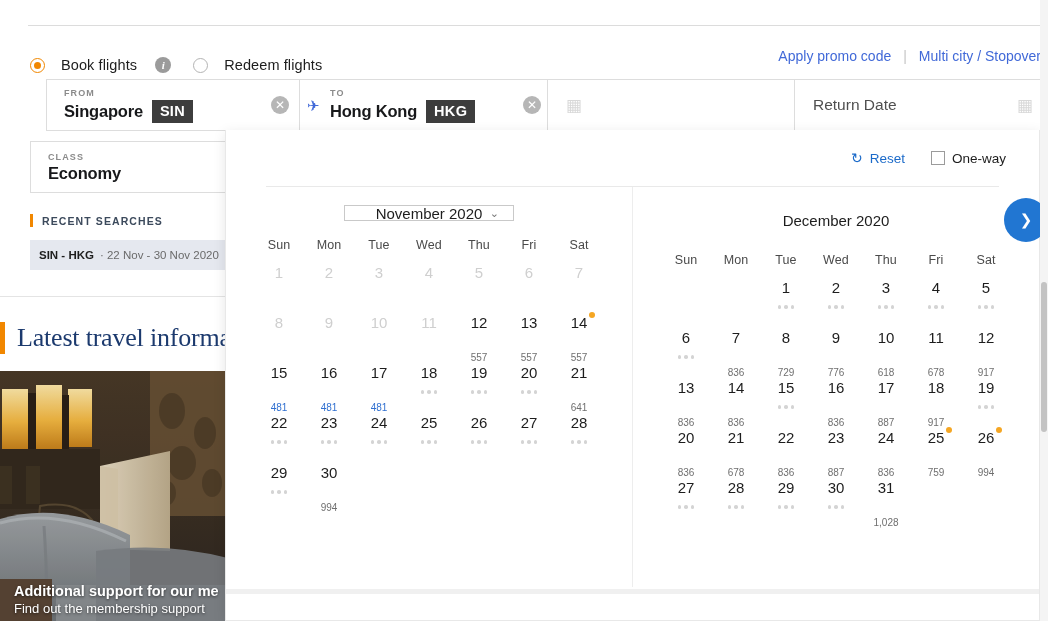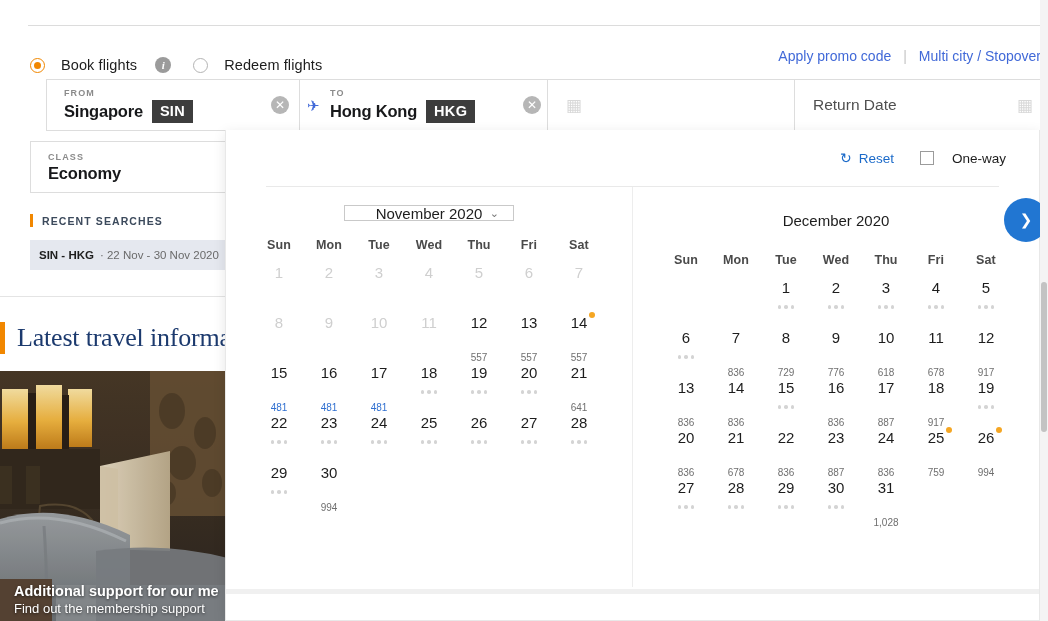--- a/index.html
+++ b/index.html
@@ -155,21 +155,21 @@
   .cal-topbar {
     height: 56px; display: flex; align-items: center; justify-content: flex-end;
     padding-right: 33px; gap: 26px;
   }
   .reset-btn {
     display: flex; align-items: center; gap: 7px; color: #1b6ac9;
     font-size: 13.5px; cursor: pointer;
   }
   .reset-icon { font-size: 14px; line-height: 1; }
   .oneway {
-    display: flex; align-items: center; gap: 18px; font-size: 13.5px;
+    display: flex; align-items: center; gap: 7px; font-size: 13.5px;
     color: #1d1d1d; cursor: pointer;
   }
   .checkbox { width: 14px; height: 14px; border: 1px solid #9b9b9b; background: #fff; }
 
   .cal-sep { height: 1px; background: #e9e9e9; margin: 0 40px; }
 
   .cal-body { display: flex; height: 400px; }
   .month {
     flex: 1; padding: 18px 18px 0;
     display: flex; flex-direction: column; align-items: center;
@@ -181,21 +181,21 @@
     display: flex; align-items: center; justify-content: center; gap: 24px;
     cursor: pointer; position: relative;
   }
   .month-select .mlabel { font-size: 15px; color: #1d1d1d; }
   .chev { font-size: 11px; color: #767676; position: absolute; right: 14px; }
   .month-title-static { font-size: 15px; color: #1d1d1d; height: 31px; line-height: 31px; }
 
   .dow-row, .week-row { display: grid; grid-template-columns: repeat(7, 50px); width: 350px; }
   .dow-row { margin-top: 17px; }
   .dow {
-    text-align: center; font-size: 12.5px; font-weight: bold; color: #4a4a4a;
+    text-align: center; font-size: 12.5px; font-weight: normal; color: #4a4a4a;
     letter-spacing: .1px;
   }
 
   .weeks { margin-top: 8px; }
   .week-row { height: 50px; }
   .day {
     display: flex; flex-direction: column; align-items: center; justify-content: flex-start;
     padding-top: 4px; position: relative; cursor: pointer;
   }
   .day.empty, .day.disabled { cursor: default; }

